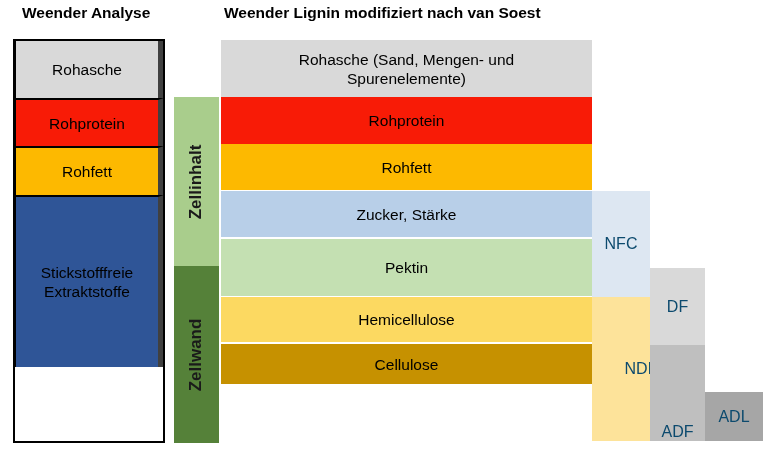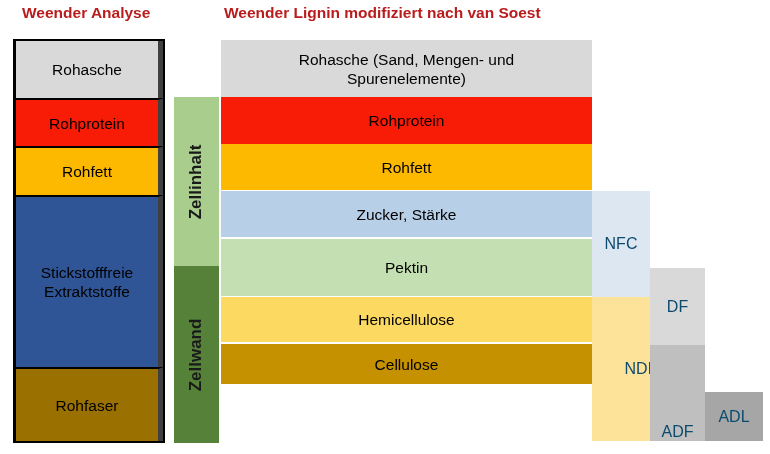--- a/index.html
+++ b/index.html
@@ -15,21 +15,21 @@
     position: relative;
     width: 770px;
     height: 454px;
     background: #ffffff;
     overflow: hidden;
   }
   .hdr {
     position: absolute;
     font-weight: bold;
     font-size: 15.5px;
-    color: #b91c1c;
+    color: #000000;
     white-space: nowrap;
     line-height: 18px;
   }
   #hdr-left  { left: 22px;  top: 4px; }
   #hdr-right { left: 224px; top: 4px; }
 
   .blk {
     position: absolute;
     box-sizing: border-box;
     display: flex;
@@ -102,23 +102,20 @@
   <div class="blk lblk sep" style="top:98px; height:48px; background:#f81b06;">
     <span>Rohprotein</span>
   </div>
   <div class="blk lblk sep" style="top:146px; height:49px; background:#fdb900;">
     <span>Rohfett</span>
   </div>
   <div class="blk lblk sep" style="top:195px; height:172px; background:#2f5597; flex-direction:column;">
     <span>Stickstofffreie</span>
     <span>Extraktstoffe</span>
   </div>
-  <div class="blk lblk sep" style="top:367px; height:76px; background:#9a7000; border-bottom:2px solid #000000;">
-    <span>Rohfaser</span>
-  </div>
   <div id="left-frame" style="pointer-events:none;"></div>
 
   <div class="vband" style="left:174px; top:97px; width:45px; height:169px; background:#a9cd8c;">
     <span>Zellinhalt</span>
   </div>
   <div class="vband" style="left:174px; top:266px; width:45px; height:177px; background:#558139;">
     <span>Zellwand</span>
   </div>
 
   <div class="blk" style="left:221px; top:40px; width:371px; height:57px; background:#d9d9d9; flex-direction:column;">

